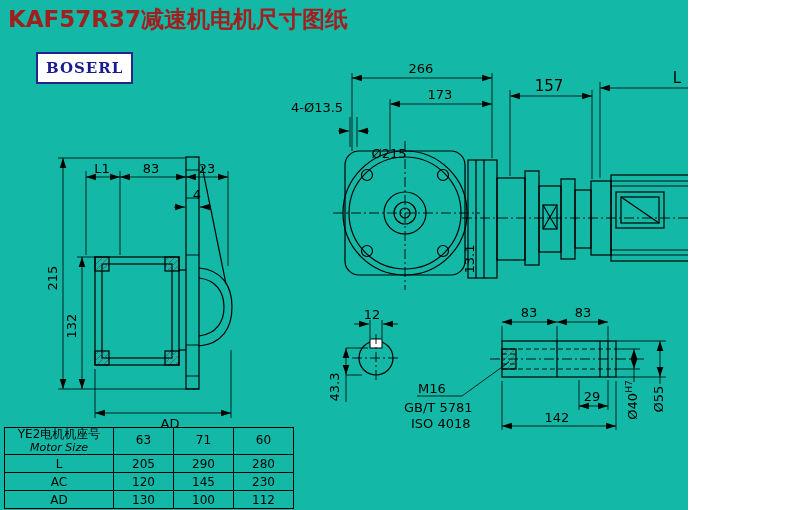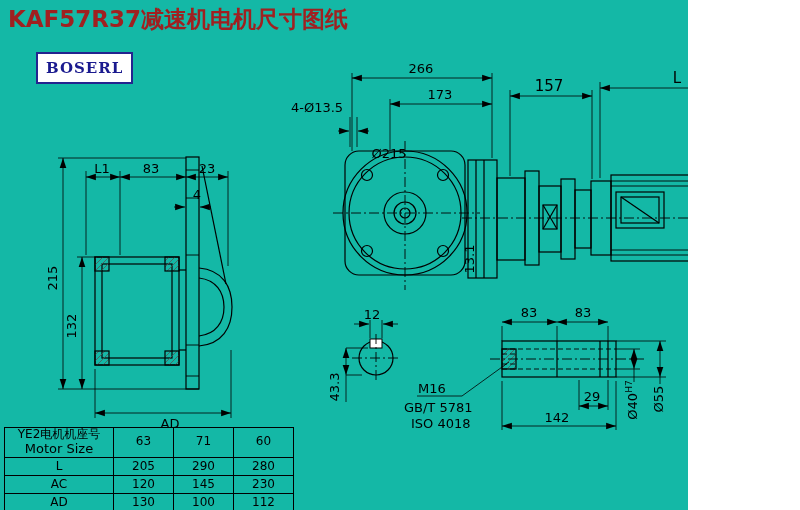--- a/index.html
+++ b/index.html
@@ -15,21 +15,21 @@
   svg text.big{font-size:15px;}
   .outl{stroke:#000;fill:none;stroke-width:1.2;}
   .thin{stroke:#000;fill:none;stroke-width:0.9;}
   .dim{stroke:#000;fill:none;stroke-width:0.8;}
   .cl{stroke-dasharray:10 3 2 3;}
   .hid{stroke-dasharray:5 3;}
   #size-table{position:absolute;left:4px;top:427px;border-collapse:collapse;}
   #size-table td{border:1px solid #000;text-align:center;font-size:12px;padding:0;
                  height:17px;width:59px;color:#000;}
   #size-table td.hd{width:108px;}
-  #size-table td.hd .en{font-size:13px;}
+  #size-table td.hd .en{font-size:11px;font-style:italic;}
   #size-table tr:first-child td{height:26px;line-height:1.15;}
 </style>
 </head>
 <body>
 
 <div id="stage">
 
   <div id="title">KAF57R37减速机电机尺寸图纸</div>
   <div id="logo">BOSERL</div>
 

